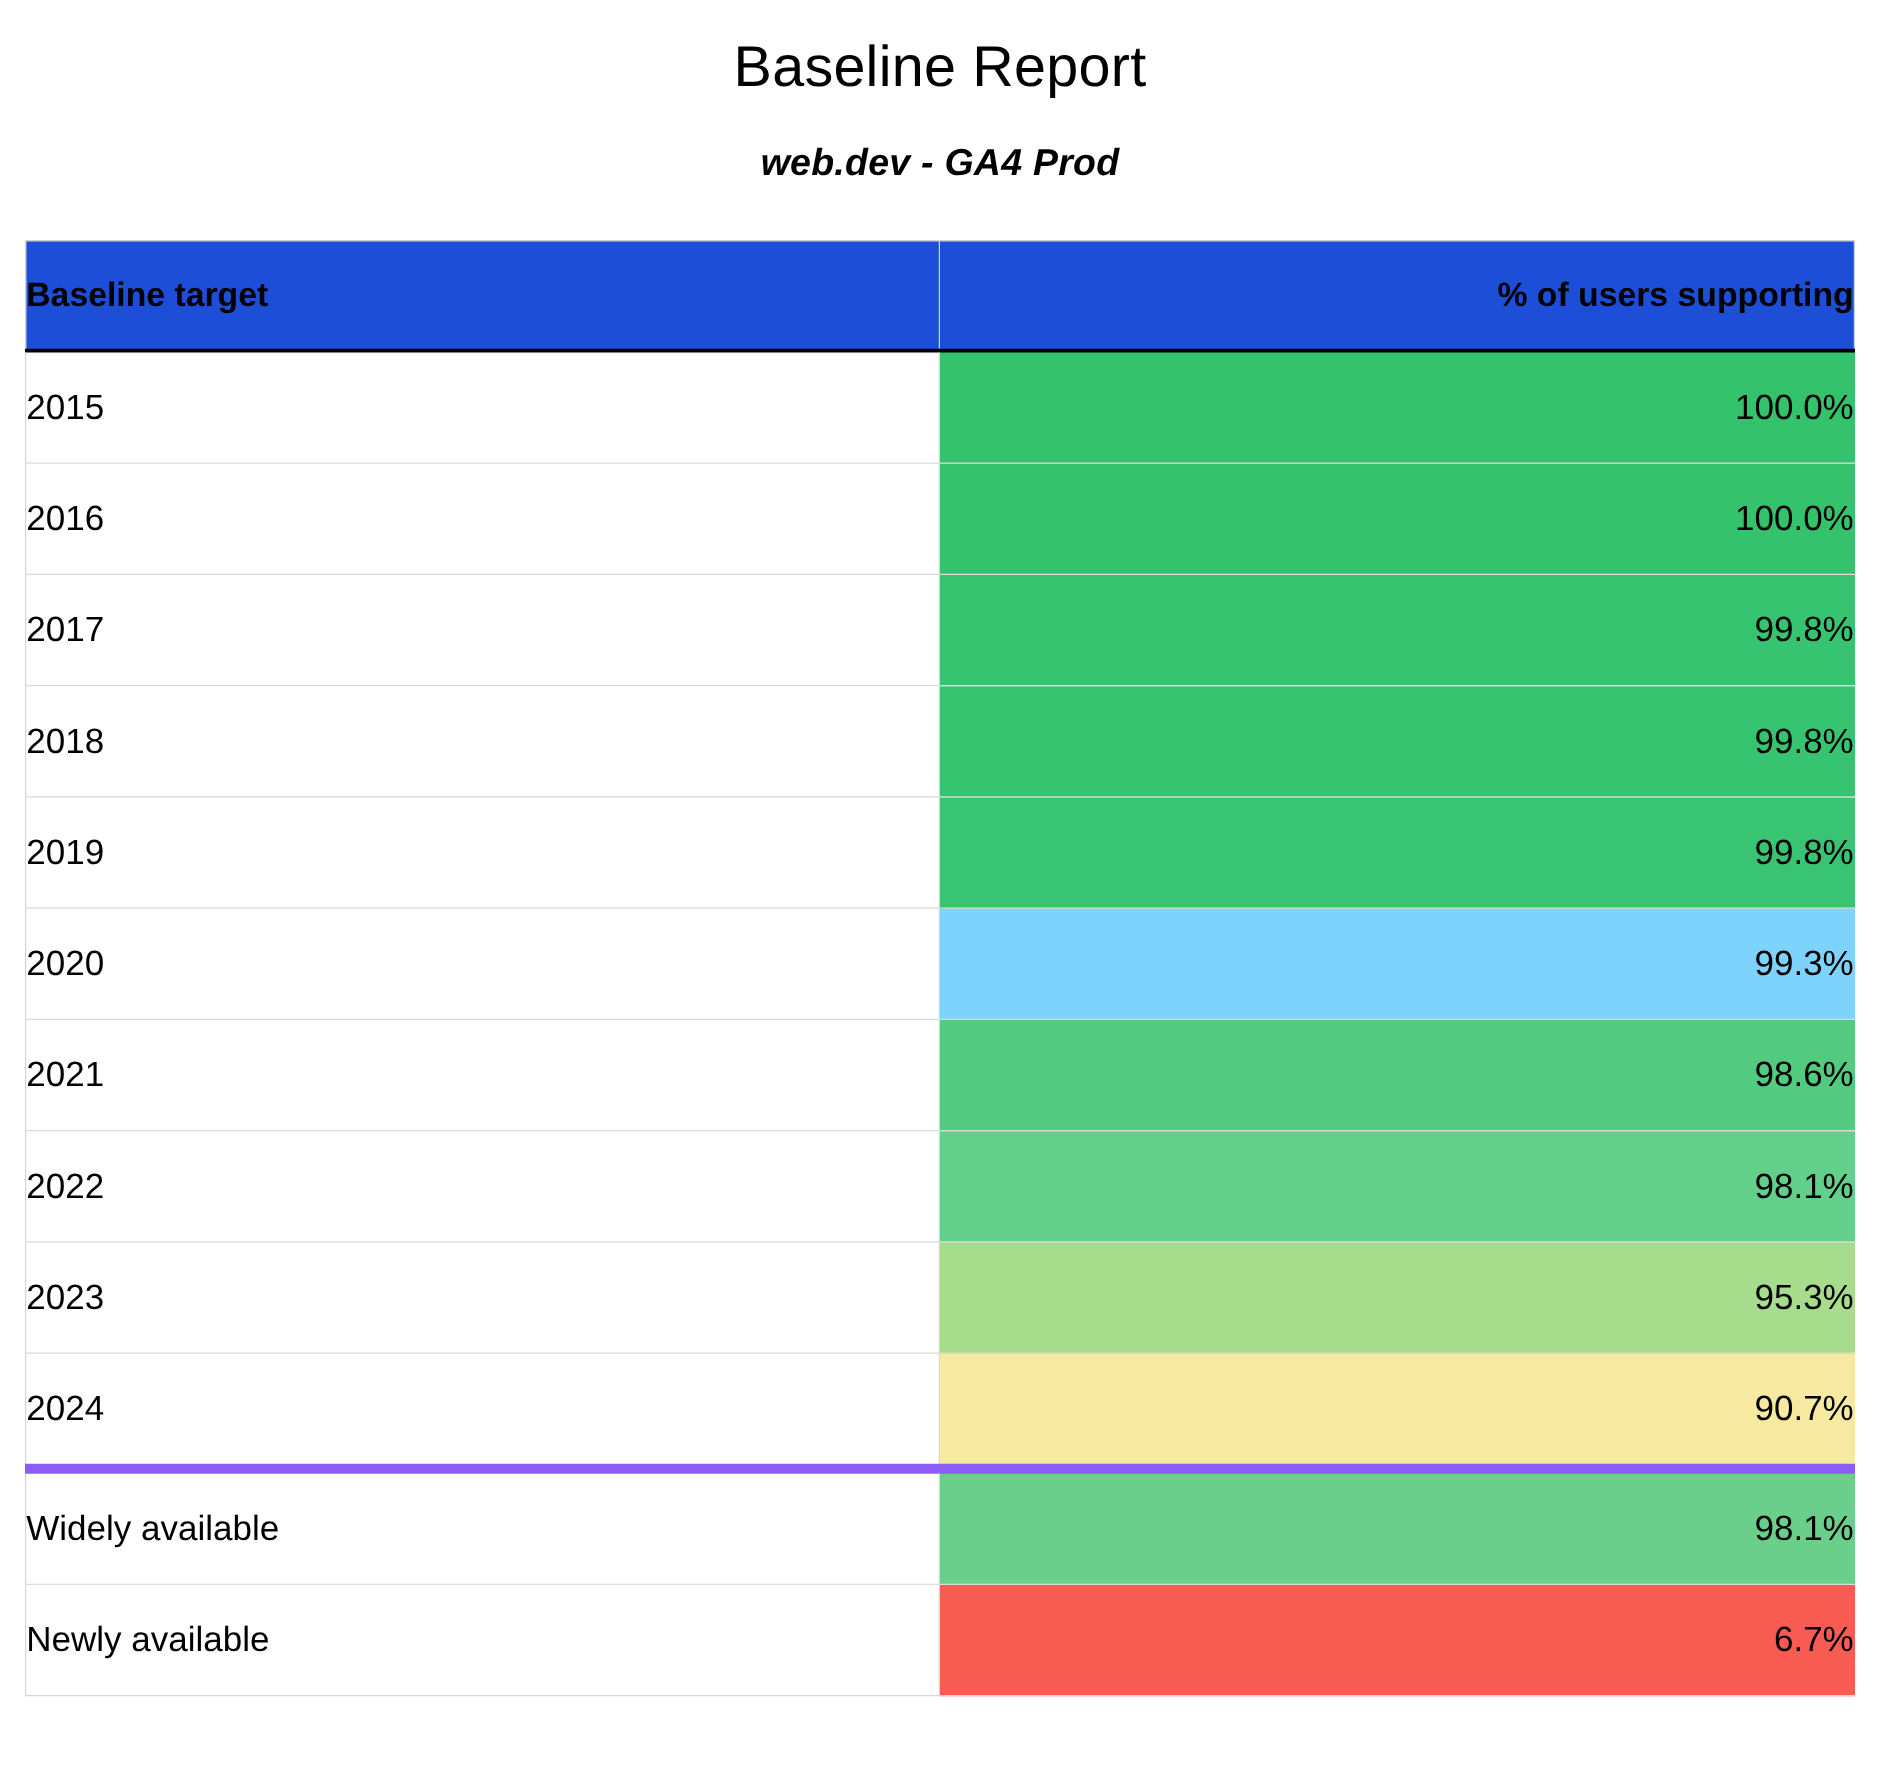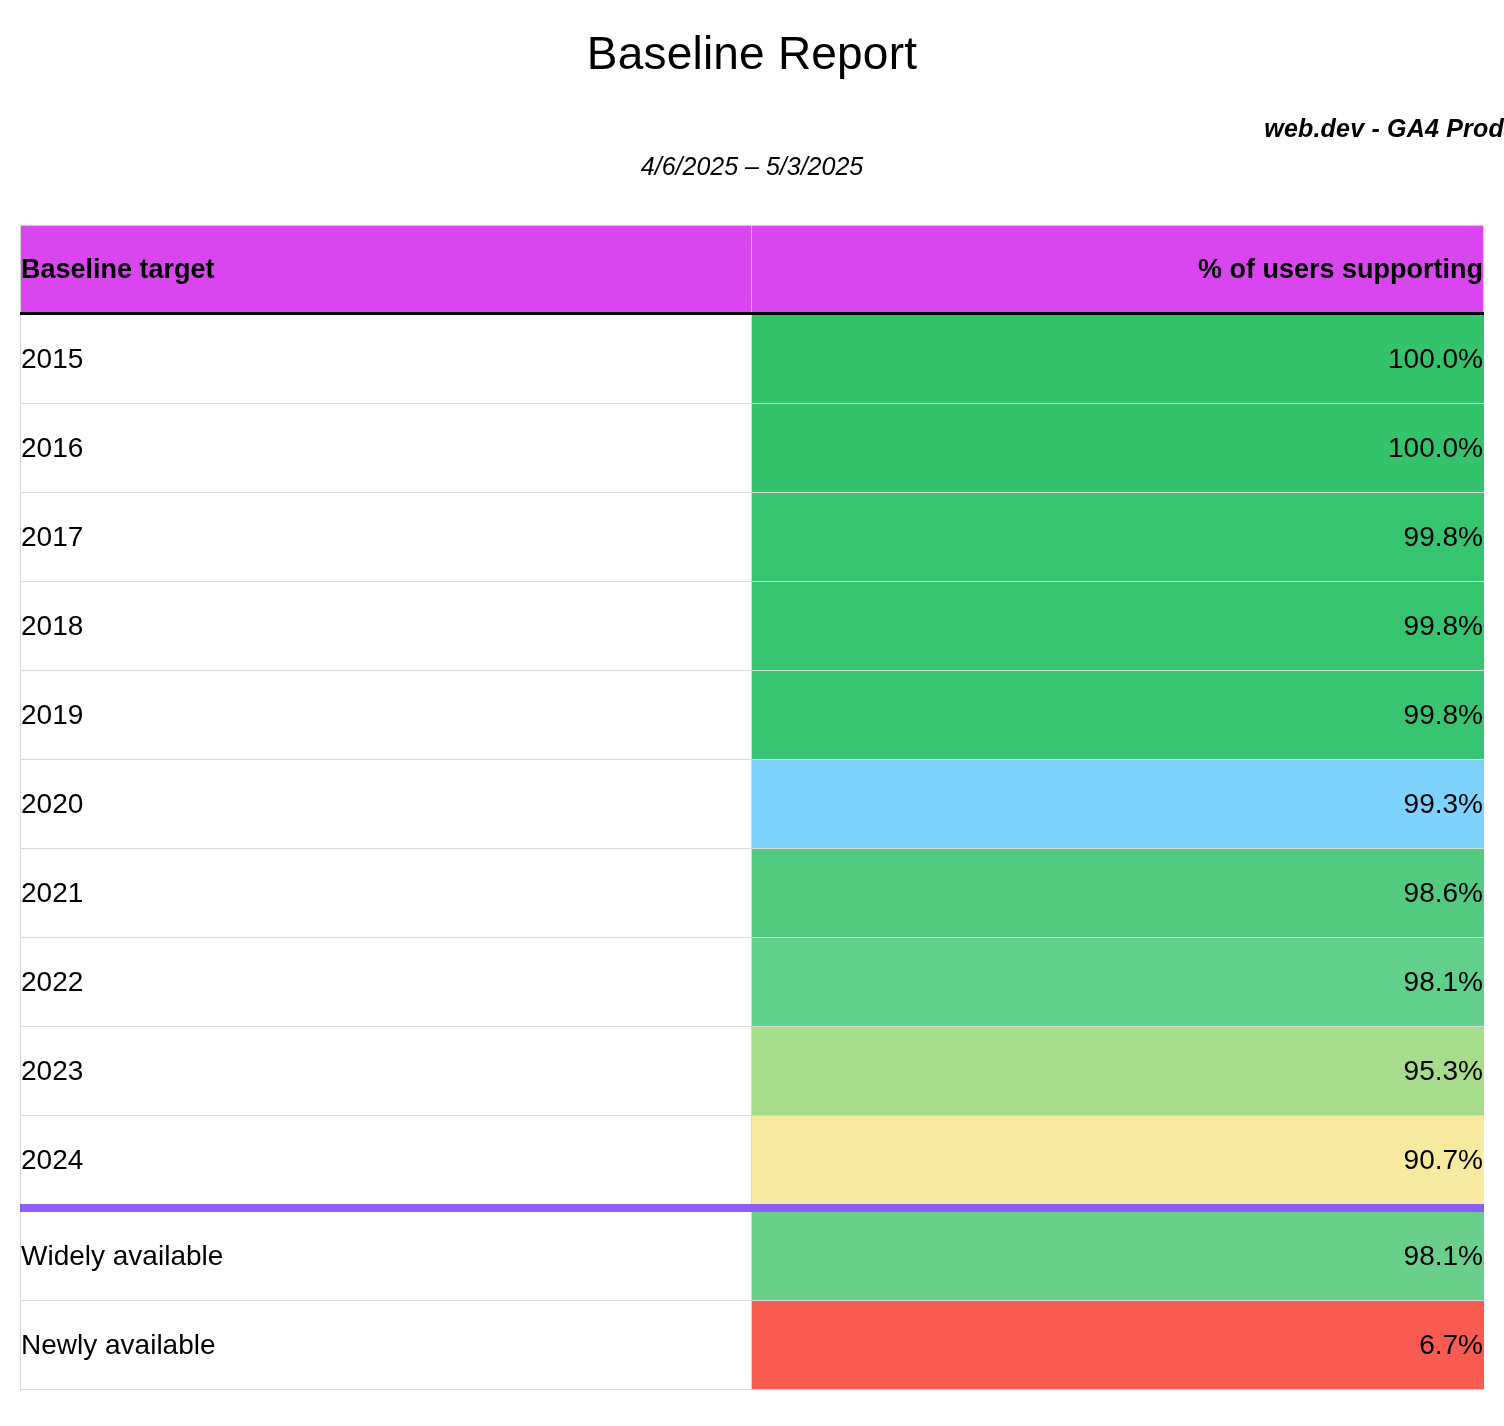--- a/index.html
+++ b/index.html
@@ -27,44 +27,43 @@
     letter-spacing: 0.2px;
     margin: 12px 0 0 0;
     padding-top: 14px;
     color: #000;
   }
   .subtitle-block {
     text-align: center;
     margin-top: 34px;
   }
   .subtitle-main {
-    font-size: 25px;
+    font-size: 30px;
     font-weight: bold;
     font-style: italic;
     letter-spacing: 0.2px;
-    text-align: right;
   }
   .subtitle-range {
     font-size: 25px;
     font-style: italic;
     font-weight: 400;
     margin-top: 9px;
   }
   table.report {
     border-collapse: collapse;
     margin: 44px auto 0 auto;
     width: 1464px;
     table-layout: fixed;
   }
   table.report th, table.report td {
     padding: 0;
     margin: 0;
   }
   thead th {
-    background: #d946ef;
+    background: #1d4ed8;
     height: 86px;
     font-size: 27px;
     font-weight: bold;
     vertical-align: middle;
     border-top: 1px solid #d0d0d0;
     border-bottom: 3px solid #000000;
   }
   th.col-target {
     text-align: left;
     padding-left: 36px;
@@ -104,21 +103,20 @@
 </style>
 </head>
 <body>
 
 <div class="page">
 
   <h1 class="report-title">Baseline Report</h1>
 
   <div class="subtitle-block">
     <div class="subtitle-main">web.dev - GA4 Prod</div>
-    <div class="subtitle-range">4/6/2025 – 5/3/2025</div>
   </div>
 
   <table class="report">
     <thead>
       <tr>
         <th class="col-target">Baseline target</th>
         <th class="col-pct">% of users supporting</th>
       </tr>
     </thead>
     <tbody id="table-body">

